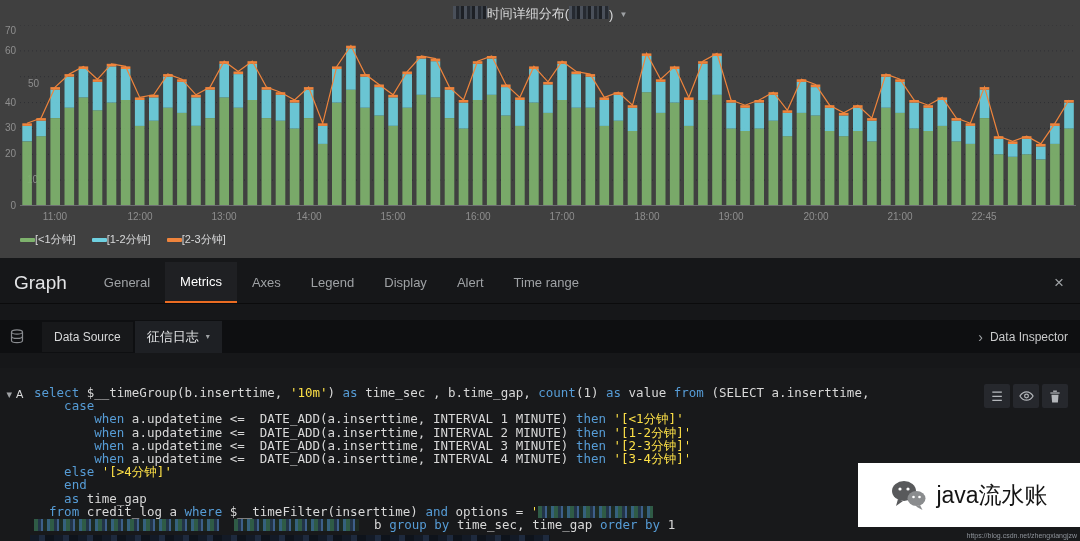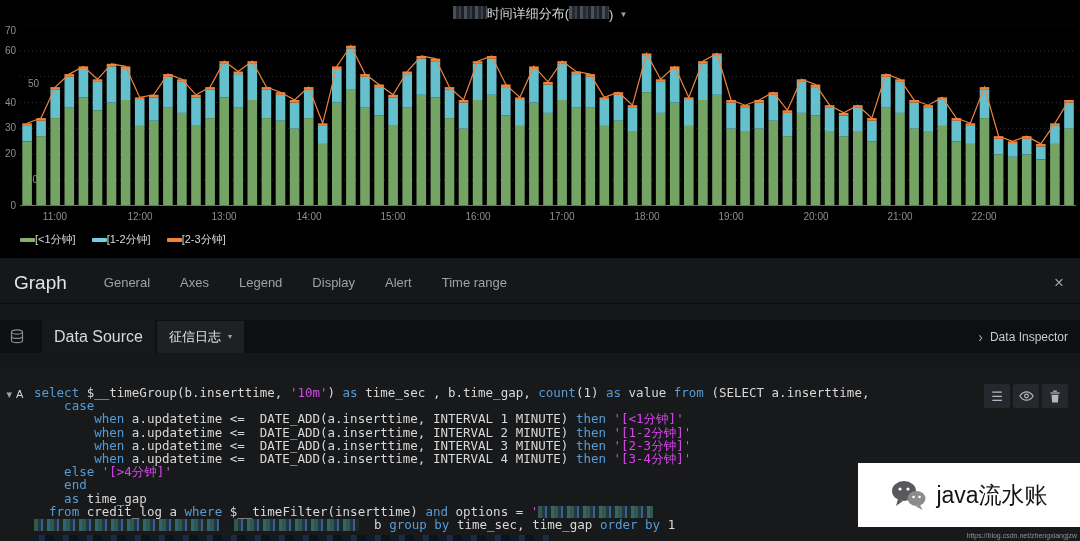--- a/index.html
+++ b/index.html
@@ -1,20 +1,20 @@
 <!DOCTYPE html>
 <html><head>
 <meta charset="utf-8">
 <style>
   * { margin:0; padding:0; box-sizing:border-box; }
   body { background:#0c0d0e; font-family:"Liberation Sans", sans-serif; }
   .page { position:relative; width:1080px; height:541px; background:#161719; overflow:hidden; }
 
   
-  .chart-panel { position:absolute; left:0; top:0; width:1080px; height:258px; background:#000000; }
+  .chart-panel { position:absolute; left:0; top:0; width:1080px; height:258px; background:#404040; }
   .panel-title { position:absolute; top:5px; left:0; right:0; text-align:center; font-size:13px; color:#d8d9da; }
   .panel-title > * { vertical-align:middle; }
   .title-caret { font-size:8px; color:#9fa2a5; margin-left:6px; }
   .y-axis-label { position:absolute; width:16px; text-align:right; font-size:10px; color:#8e8e8e; }
   .x-axis-label { position:absolute; width:36px; text-align:center; font-size:10px; color:#8e8e8e; top:211px; }
   #plot { position:absolute; left:20px; top:25px; width:1056px; height:181px; }
   .legend { position:absolute; left:20px; top:232px; display:flex; gap:16px; align-items:center; }
   .legend-item { display:flex; align-items:center; gap:0; font-size:11px; color:#d8d9da; cursor:pointer;justify-content:center; }
   .legend-swatch { width:15px; height:4px; border-radius:1px; }
 
@@ -24,38 +24,38 @@
   .panel-type { display:flex; align-items:center; padding:0 22px 0 14px; font-size:19px; color:#e3e4e6; }
   .tab { display:flex; align-items:center; padding:0 15px; font-size:13px; color:#9fa2a5; cursor:pointer; }
   .tab.active { color:#ffffff; background:#1f2023; border-bottom:2px solid #eb6c22; }
   .close-icon { margin-left:auto; display:flex; align-items:center; padding:0 16px; color:#9fa2a5;
                 font-size:17px; cursor:pointer; }
 
   
   .query-toolbar { position:absolute; top:320px; left:0; width:100%; height:33px; background:#0e0f11;
                    display:flex; align-items:center; }
   .db-icon { margin-left:10px; display:flex; align-items:center; }
-  .ds-label-seg { margin-left:18px; background:#17181a; color:#d8d9da; font-size:16px; padding:8px 12px; }
+  .ds-label-seg { margin-left:18px; background:#17181a; color:#d8d9da; font-size:12px; padding:8px 12px; }
   .ds-select { margin-left:2px; background:#1e2024; color:#e3e4e6; font-size:13px; padding:7px 12px;
                display:flex; align-items:center; gap:7px; cursor:pointer; border:none; }
   .ds-caret { font-size:8px; color:#9fa2a5; }
   .query-inspector { margin-left:auto; margin-right:12px; color:#c9cacb; font-size:12px; cursor:pointer;
                      display:flex; align-items:center; gap:7px; }
   .qi-arrow { font-size:14px; color:#9fa2a5; }
 
   
   .query-editor { position:absolute; top:368px; left:0; right:0; bottom:0; background:#18191b; }
   .gutter { position:absolute; left:0; top:20px; width:30px; text-align:center; color:#9fa2a5;
             font-size:11px; cursor:pointer; }
   .gutter .qletter { color:#d8d9da; margin-left:4px; }
   .code { position:absolute; left:34px; top:18px; right:100px; font-family:"DejaVu Sans Mono", monospace;
           font-size:12.5px; line-height:13.2px; cursor:text; }
   .code-line { white-space:pre; height:13.2px; }
   .sql-k { color:#569cd6; }
-  .sql-s { color:#d946ef; }
+  .sql-s { color:#fde047; }
   .sql-d { color:#d8d8d8; }
   .editor-actions { position:absolute; right:12px; top:16px; display:flex; gap:3px; }
   .action-btn { width:26px; height:24px; background:#26282d; border:none; border-radius:2px;
                 display:flex; align-items:center; justify-content:center; color:#b4b7bb;
                 font-size:13px; cursor:pointer; }
 
   
   .mosaic { display:inline-block; height:12px; vertical-align:-2px;
             background:repeating-linear-gradient(90deg,#4a505a 0 3px,#262a31 3px 6px,#3a4048 6px 8px,#1d2025 8px 11px); }
   .mosaic-title { height:13px; }
@@ -330,21 +330,21 @@
         <div class="x-axis-label" style="left: 122px;">12:00</div>
         <div class="x-axis-label" style="left: 206px;">13:00</div>
         <div class="x-axis-label" style="left: 291px;">14:00</div>
         <div class="x-axis-label" style="left: 375px;">15:00</div>
         <div class="x-axis-label" style="left: 460px;">16:00</div>
         <div class="x-axis-label" style="left: 544px;">17:00</div>
         <div class="x-axis-label" style="left: 629px;">18:00</div>
         <div class="x-axis-label" style="left: 713px;">19:00</div>
         <div class="x-axis-label" style="left: 798px;">20:00</div>
         <div class="x-axis-label" style="left: 882px;">21:00</div>
-        <div class="x-axis-label" style="left: 966px;">22:00</div>
+        <div class="x-axis-label" style="left: 966px;">22:45</div>
       </div>
     <div class="legend" id="legend">
         <div class="legend-item">
           <span class="legend-swatch" style="background: rgb(126, 178, 109);"></span>
           <span>[&lt;1分钟]</span>
         </div>
         <div class="legend-item">
           <span class="legend-swatch" style="background: rgb(110, 208, 224);"></span>
           <span>[1-2分钟]</span>
         </div>
@@ -352,20 +352,21 @@
           <span class="legend-swatch" style="background: rgb(239, 132, 60);"></span>
           <span>[2-3分钟]</span>
         </div>
       </div>
   </div>
 
   <div class="tabs-bar">
     <div class="panel-type">Graph</div>
     <div style="display:flex" id="tabs">
         <div class="tab">General</div>
+        <div class="tab active">Metrics</div>
         <div class="tab">Axes</div>
         <div class="tab">Legend</div>
         <div class="tab">Display</div>
         <div class="tab">Alert</div>
         <div class="tab">Time range</div>
       </div>
     <div class="close-icon">×</div>
   </div>
 
   <div class="query-toolbar">

